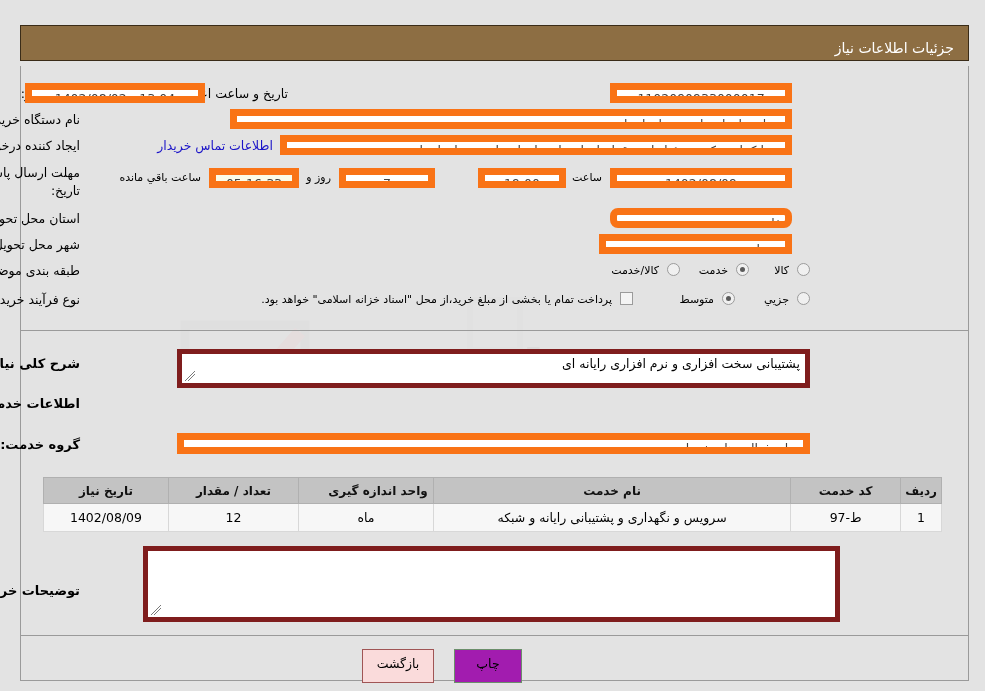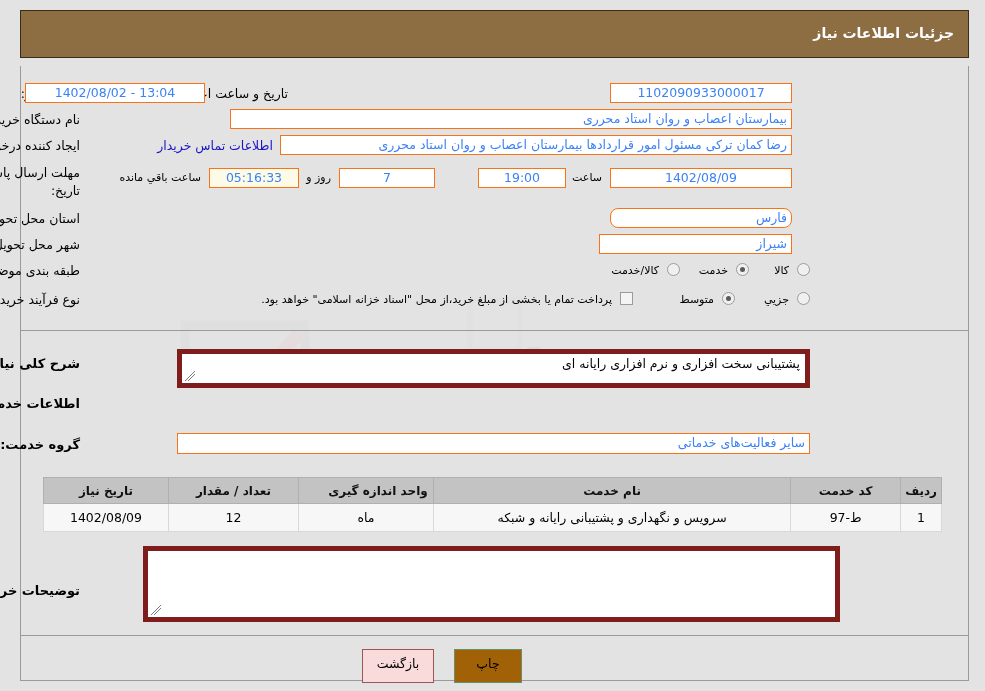--- a/index.html
+++ b/index.html
@@ -24,26 +24,25 @@
     position: absolute;
     left: 0; top: 150px;
     width: 985px; height: 230px;
     pointer-events: none;
     z-index: 0;
     opacity: 0.30;
   }
   
   .header-bar {
     position: absolute;
-    left: 20px; top: 10px;
-    width: 949px; height: 48px;
+    left: 20px; top: 25px;
+    width: 949px; height: 36px;
     background: #8d6e43;
     border: 1px solid #3a2c18;
     z-index: 2;
-    font-weight: bold;
   }
   .header-title {
     position: absolute;
     right: 14px; top: 14px;
     color: #ffffff;
     font-size: 14px;
     white-space: nowrap;
   }
   
   .panel {
@@ -63,27 +62,27 @@
     text-align: right;
     color: #000;
     font-size: 12.5px;
     white-space: nowrap;
     z-index: 3;
   }
   .lbl-b { font-weight: bold; }
   .fld {
     position: absolute;
     background: #ffffff;
-    border: 1px solid #f97316;
+    border: 7px solid #f97316;
     height: 20px;
     line-height: 18px;
     font-size: 12.5px;
     padding: 0 4px;
     text-align: center;
-    color: #3b82f6;
+    color: #404040;
     overflow: hidden;
     white-space: nowrap;
     z-index: 3;
   }
   .fld.right { text-align: right; }
   .fld.hl { background: #fbfbe8; }
   .plain {
     position: absolute;
     font-size: 11px;
     white-space: nowrap;
@@ -176,21 +175,21 @@
     position: absolute;
     height: 34px;
     line-height: 20px;
     font-size: 12.5px;
     text-align: center;
     border: 1px solid #555;
     cursor: pointer;
     z-index: 3;
     padding: 4px 6px;
   }
-  .btn-print  { background: #a16207; border-color: #6b8f6b; color: #000; }
+  .btn-print  { background: #a21caf; border-color: #6b8f6b; color: #000; }
   .btn-back   { background: #fadbdb; border-color: #a05555; color: #000; }
 </style>
 </head>
 <body>
 
 <div id="page">
 
   <svg id="watermark" viewBox="0 0 985 230">
     <g opacity="0.55">
       <path d="M185 175 L185 250 C185 285 215 305 245 318 C275 305 305 285 305 250 L305 175 Z" fill="none" stroke="#c9c9c9" stroke-width="9"></path>

